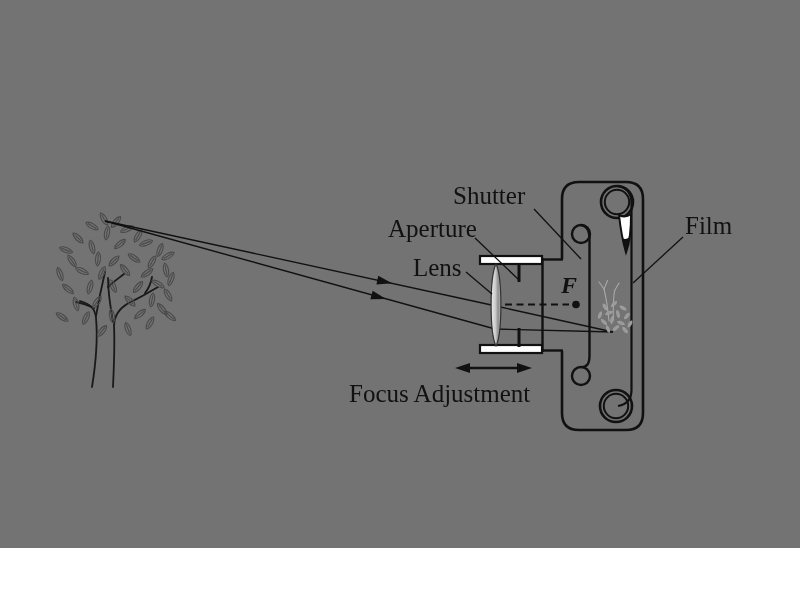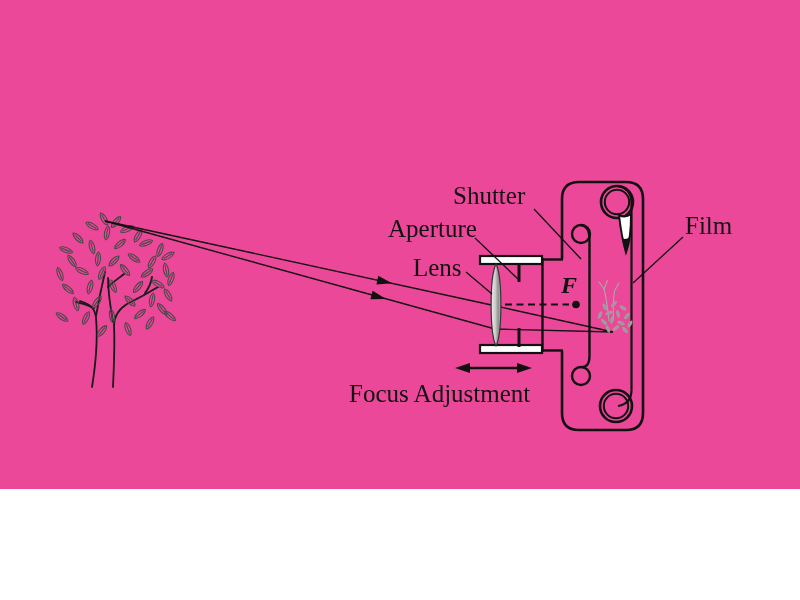--- a/index.html
+++ b/index.html
@@ -1,16 +1,16 @@
 <!DOCTYPE html>
 <html><head>
 <meta charset="utf-8">
 <style>
   html,body{margin:0;padding:0;background:#fff;}
-  #stage{position:relative;width:800px;height:489px;background:#ec4899;overflow:hidden;
+  #stage{position:relative;width:800px;height:548px;background:#737373;overflow:hidden;
          font-family:"Liberation Serif", serif;}
   svg{position:absolute;left:0;top:0;}
   .lbl{font-family:"Liberation Serif", serif;font-size:25px;fill:#111;}
   .lblF{font-family:"Liberation Serif", serif;font-size:24px;font-weight:bold;font-style:italic;fill:#111;}
   .ln{stroke:#111;fill:none;}
   .trunk{stroke:#1a1a1a;stroke-width:1.8;fill:none;stroke-linecap:round;}
   .leaf{stroke:#4a4a4a;stroke-width:1.1;fill:none;}
   .gleaf{stroke:#9e9e9e;stroke-width:2.2;fill:none;}
   .gtrunk{stroke:#a8a8a8;stroke-width:1.1;fill:none;stroke-linecap:round;}
 </style>

